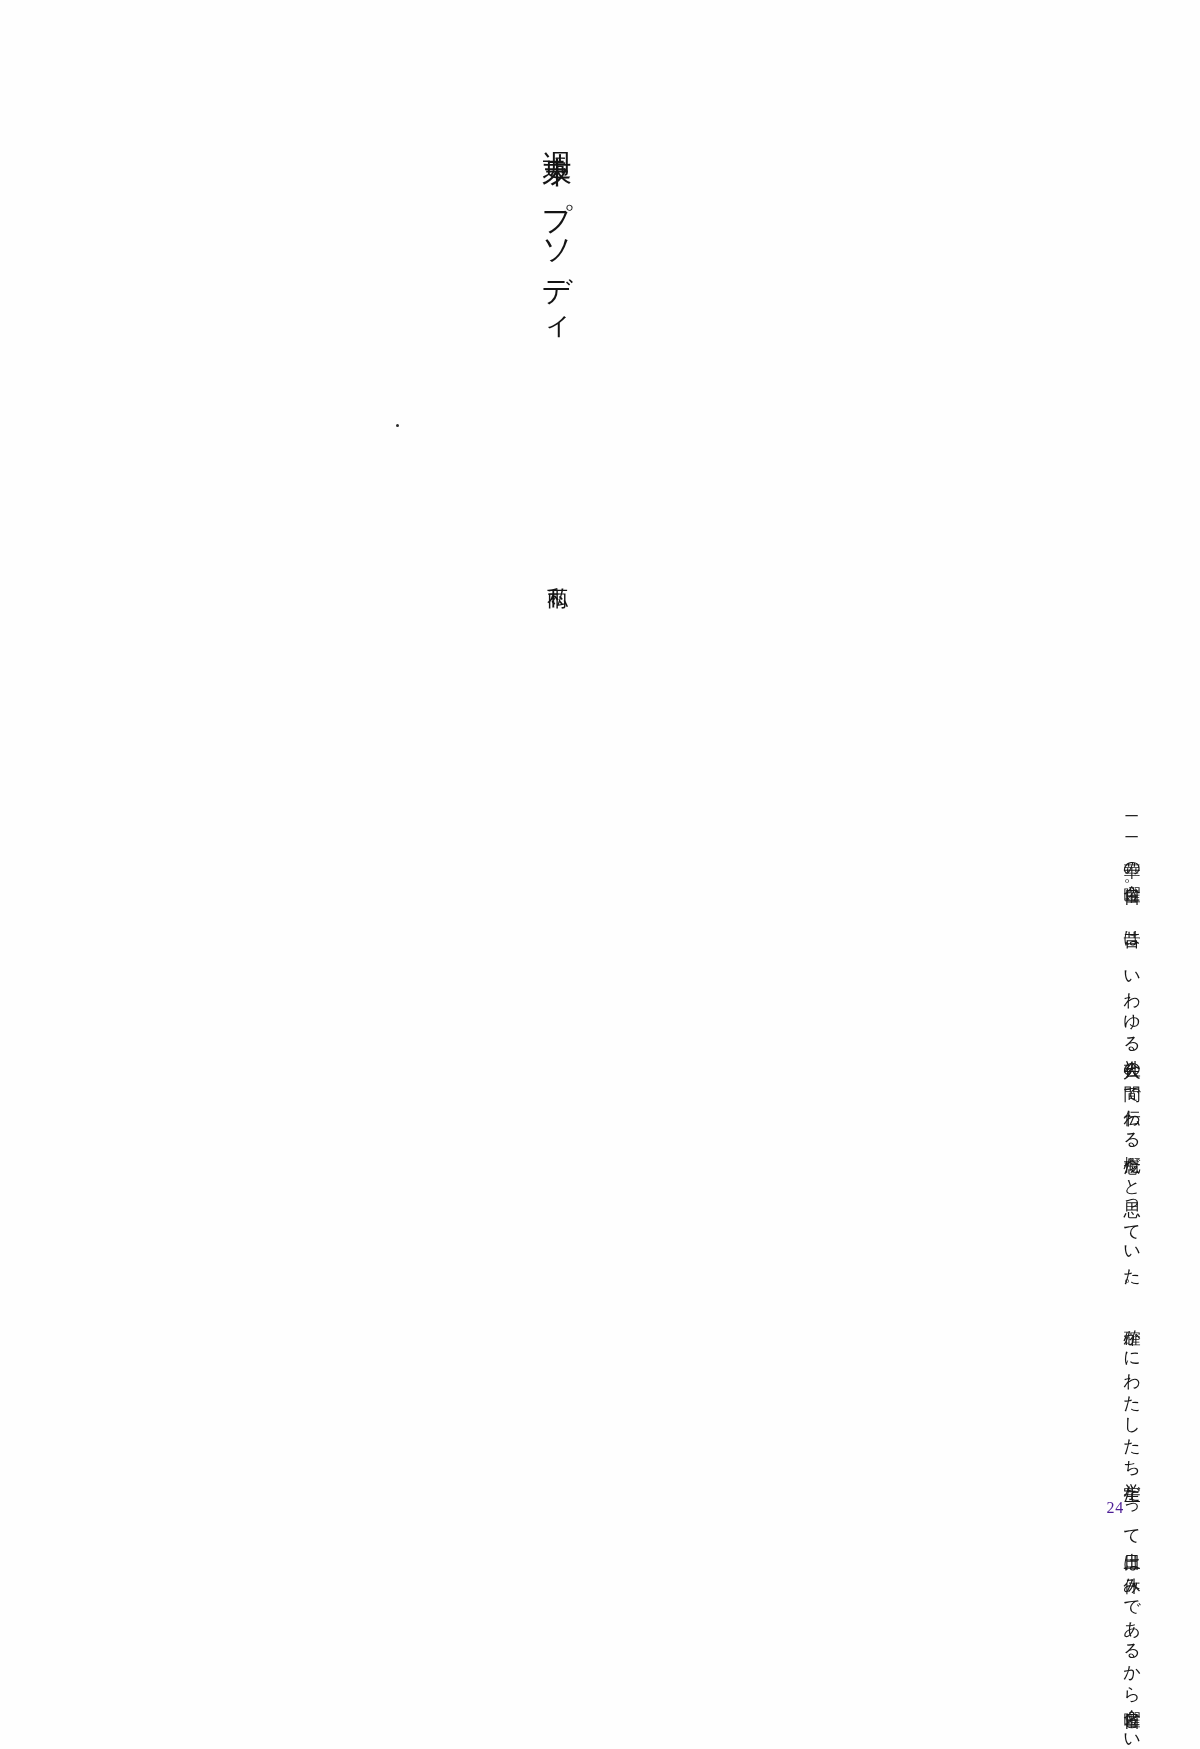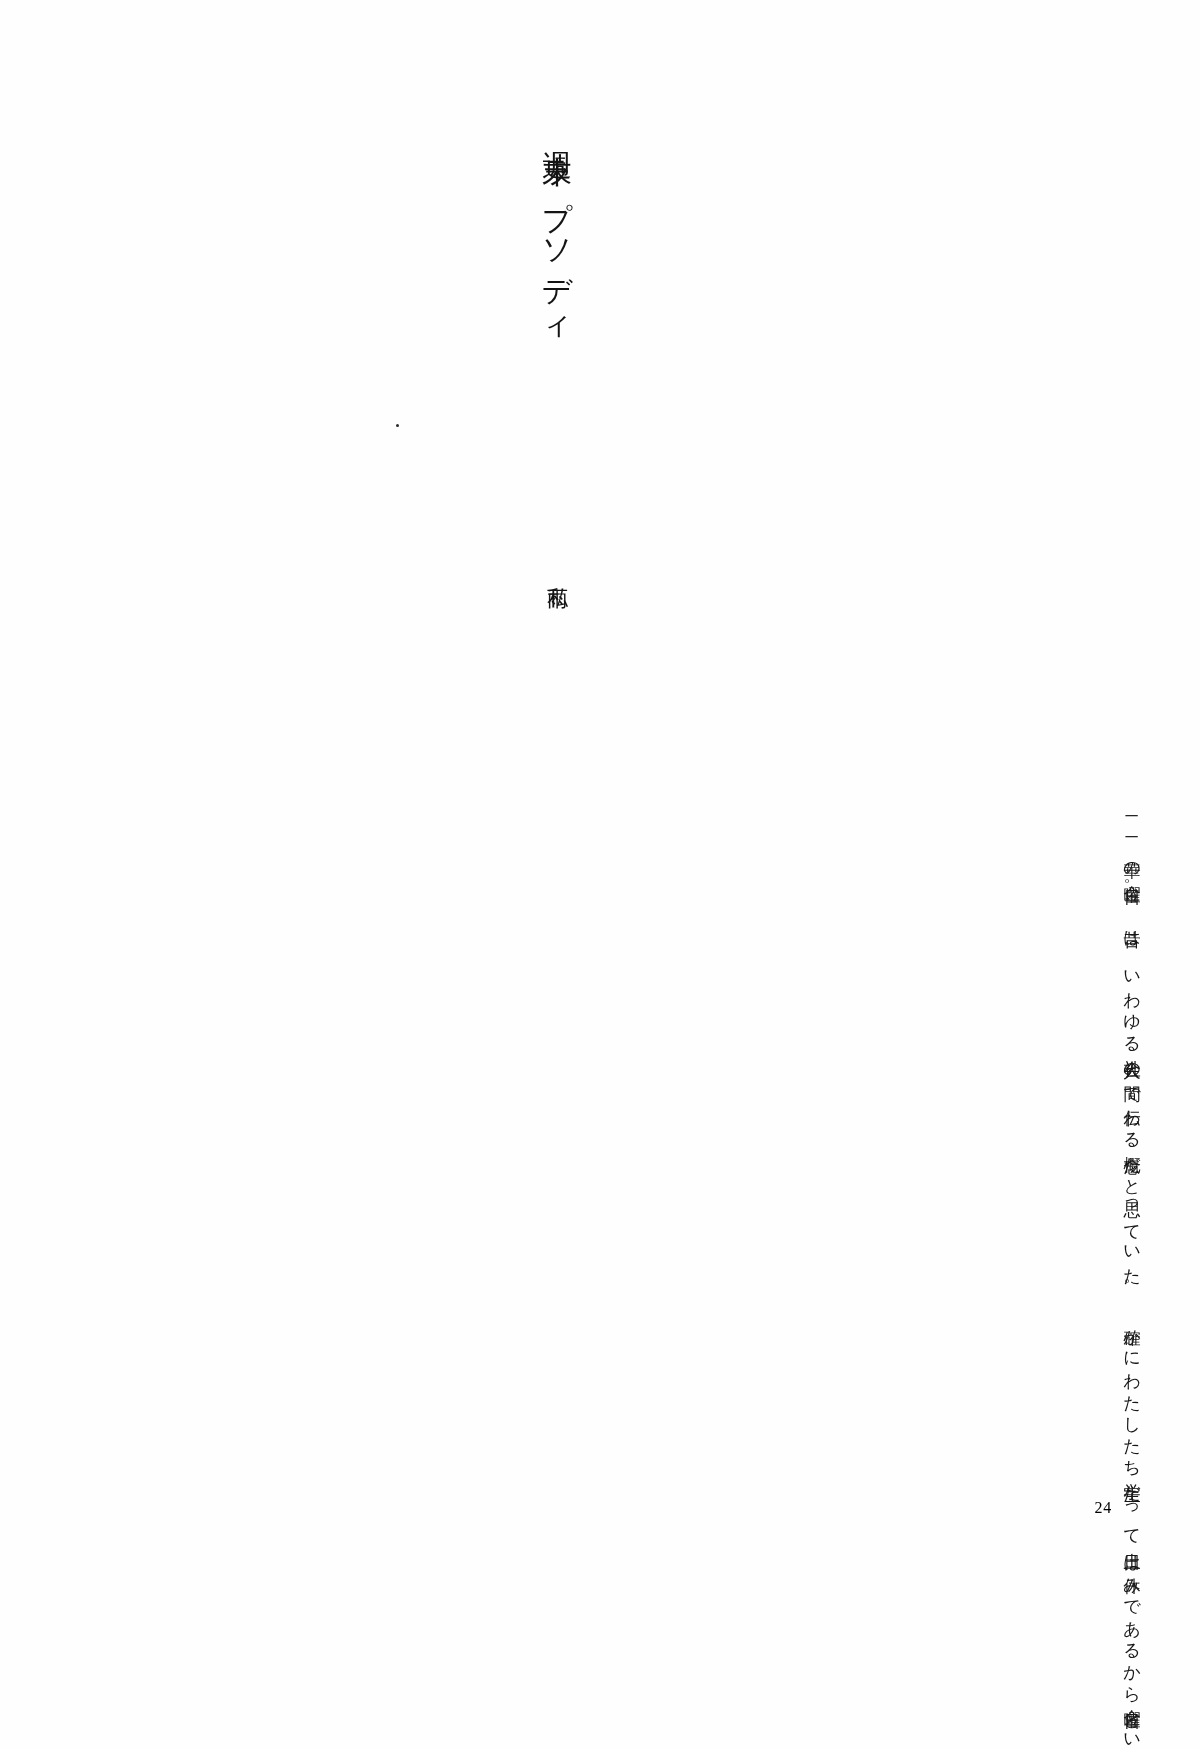--- a/index.html
+++ b/index.html
@@ -89,24 +89,24 @@
     height: 640px;
     margin-left: 16.6px;
     color: #171717;
     white-space: pre;
   }
 
   
   .page-number {
     position: absolute;
     bottom: 232px;
-    right: 88px;
+    right: 76px;
     font-size: 16px;
     font-family: "Liberation Serif", serif;
-    color: #000000;
+    color: #4c1d95;
     letter-spacing: 0.05em;
     margin-top: 12px;
   }
 </style>
 </head>
 <body>
 
 <div class="page">
 
   <div class="title">

